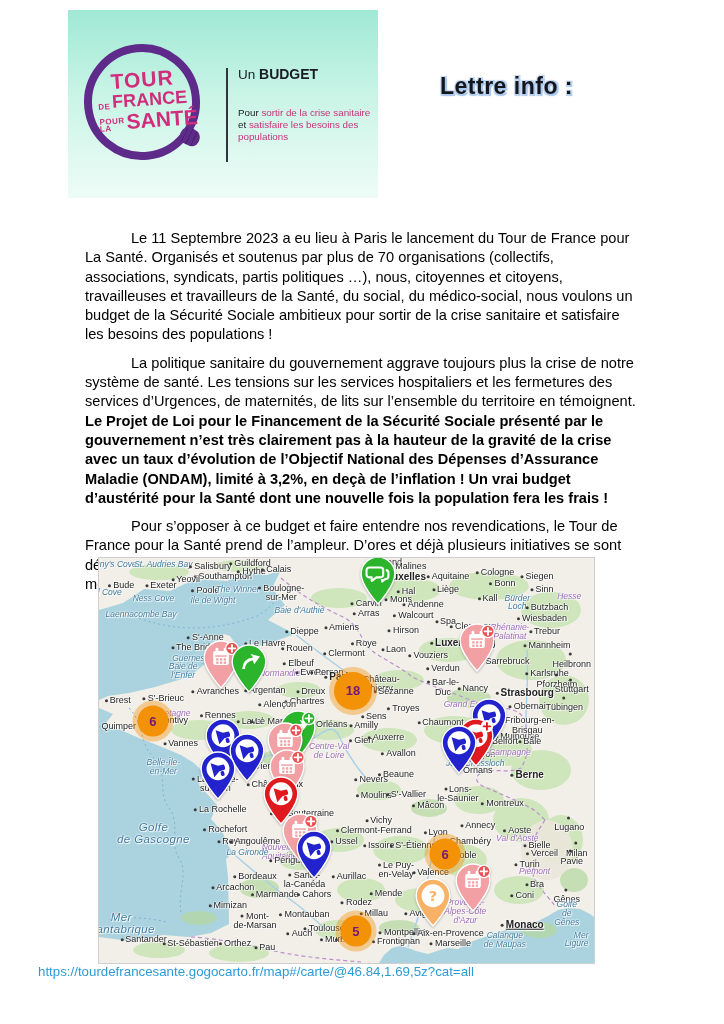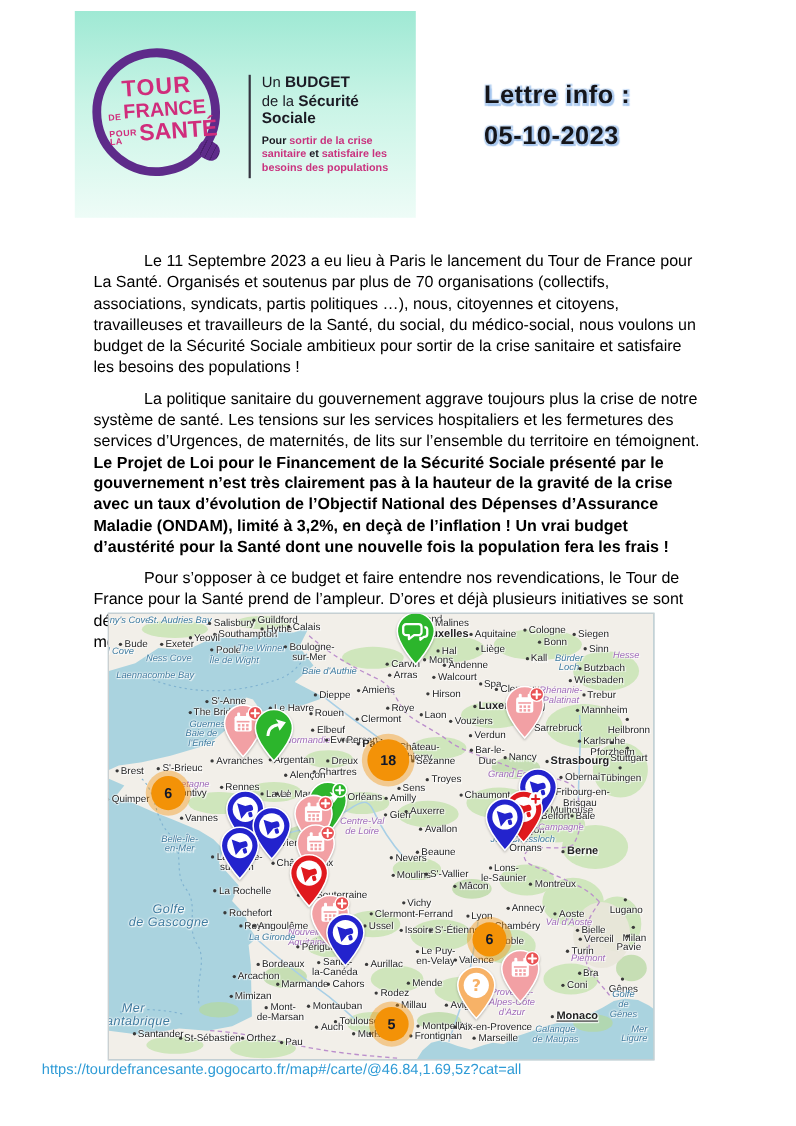--- a/index.html
+++ b/index.html
@@ -18,21 +18,21 @@
               color:#d02d7c;font-weight:bold;line-height:1;}
   .lg-row{display:flex;align-items:flex-end;margin-bottom:1px;}
   .lg-small{font-size:8px;letter-spacing:.5px;margin-right:2px;white-space:pre-line;line-height:.95;}
   .lg-big1{font-size:21px;letter-spacing:1px;margin-left:14px;}
   .lg-big2{font-size:18px;}
   .lg-big3{font-size:21px;}
   .logo-divider{position:absolute;left:158px;top:58px;width:2px;height:94px;background:#33333f;}
   .logo-side{position:absolute;left:170px;top:56px;width:134px;line-height:1.15;}
   .ls-line{font-size:13.5px;color:#1b1b24;}
   .ls-line b{font-size:14px;}
-  .logo-sub{margin-top:7px;font-size:9.8px;font-weight:bold;line-height:1.25;}
+  .logo-sub{margin-top:24px;font-size:9.8px;font-weight:normal;line-height:1.25;}
   .seg-k{color:#1b1b24;} .seg-p{color:#c9327e;}
 
   
   .letter-title{position:absolute;left:440px;top:68px;font-size:23px;font-weight:bold;color:#15151a;
       line-height:37px;letter-spacing:.5px;
       text-shadow:2px 2px 1px #a6c6ee,-1px -1px 1px #c7dbf4,2px -1px 1px #b5d0f0,-1px 2px 1px #b5d0f0;}
 
   
   .bodytext{position:absolute;left:85px;top:229px;width:556px;font-size:14.6px;line-height:19.3px;}
   .bodytext p{margin:0 0 9px 0;text-indent:46px;}
@@ -46,21 +46,21 @@
        text-shadow:0 0 2px #fff,0 0 2px #fff,0 0 1px #fff,1px 1px 1px #fff;}
   .k-c::before,.k-b::before{content:"";display:inline-block;width:3px;height:3px;border-radius:50%;
        background:#3a3a3a;margin-right:2px;vertical-align:1px;}
   .k-b{font-weight:bold;font-size:10px;}
   .k-s{color:#3d7a9e;font-style:italic;font-size:8.5px;}
   .k-S{color:#3d7a9e;font-style:italic;font-size:11.5px;letter-spacing:.4px;}
   .k-r{color:#a06bb8;font-style:italic;font-size:8.5px;}
   .pin{position:absolute;width:38px;height:50px;transform:translate(-50%,-37%);}
   .pin svg{display:block;width:38px;height:50px;filter:drop-shadow(0 1px 1px rgba(0,0,0,.25));}
   .cluster{position:absolute;transform:translate(-50%,-50%);border-radius:50%;
-       display:flex;align-items:center;justify-content:center;color:#0f172a;font-weight:bold;
+       display:flex;align-items:center;justify-content:center;color:#701a75;font-weight:bold;
        font-size:13px;font-family:"Liberation Sans",sans-serif;}
 
   
   .maplink{position:absolute;left:38px;top:964px;font-size:13.3px;color:#2e9bd6;text-decoration:none;}
 </style>
 </head>
 <body>
 
 <div class="page">
 
@@ -76,28 +76,26 @@
         </div>
       <div class="lg-row">
           <span class="lg-small">POUR
 LA</span>
           <span class="lg-big3">SANTÉ</span>
         </div>
     </div>
     <div class="logo-divider"></div>
     <div class="logo-side">
       <div class="ls-line"><span>Un </span><b>BUDGET</b></div>
-      <div class="ls-line"><span>de la </span><b>Sécurité Sociale</b></div>
       <div class="logo-sub"><span class="seg-k">Pour </span><span class="seg-p">sortir de la crise sanitaire </span><span class="seg-k">et </span><span class="seg-p">satisfaire les besoins des populations</span></div>
     </div>
   </div>
 
   <div class="letter-title">
     <div>Lettre info :</div>
-    <div>05-10-2023</div>
   </div>
 
   <div class="bodytext">
     <p>Le 11 Septembre 2023 a eu lieu à Paris le lancement du Tour de France pour La Santé. Organisés et soutenus par plus de 70 organisations (collectifs, associations, syndicats, partis politiques …), nous, citoyennes et citoyens, travailleuses et travailleurs de la Santé, du social, du médico-social, nous voulons un budget de la Sécurité Sociale ambitieux pour sortir de la crise sanitaire et satisfaire les besoins des populations !</p>
     <p><span>La politique sanitaire du gouvernement aggrave toujours plus la crise de notre système de santé. Les tensions sur les services hospitaliers et les fermetures des services d’Urgences, de maternités, de lits sur l’ensemble du territoire en témoignent. </span><strong>Le Projet de Loi pour le Financement de la Sécurité Sociale présenté par le gouvernement n’est très clairement pas à la hauteur de la gravité de la crise avec un taux d’évolution de l’Objectif National des Dépenses d’Assurance Maladie (ONDAM), limité à 3,2%, en deçà de l’inflation ! Un vrai budget d’austérité pour la Santé dont une nouvelle fois la population fera les frais !</strong></p>
     <p>Pour s’opposer à ce budget et faire entendre nos revendications, le Tour de France pour la Santé prend de l’ampleur. D’ores et déjà plusieurs initiatives se sont déroulées dans toute la France. Dans les semaines qui viennent, d’autres mobilisations sont prévues et d’autres encore s’ajoutent tous les jours :</p>
   </div>
 
   <div class="map">
     <svg class="terrain" width="495" height="405" viewBox="0 0 495 405">

